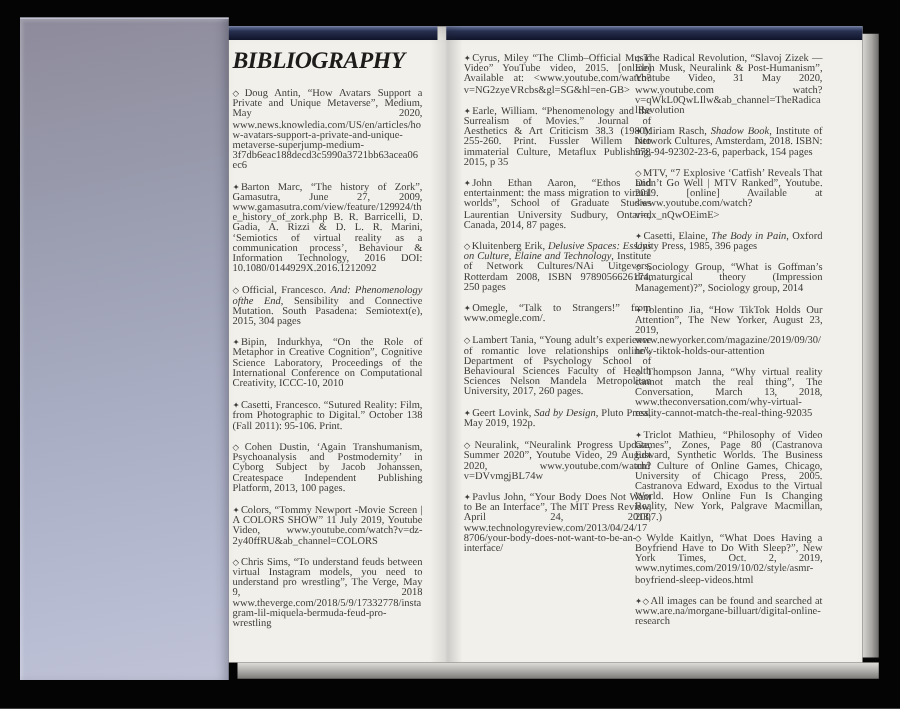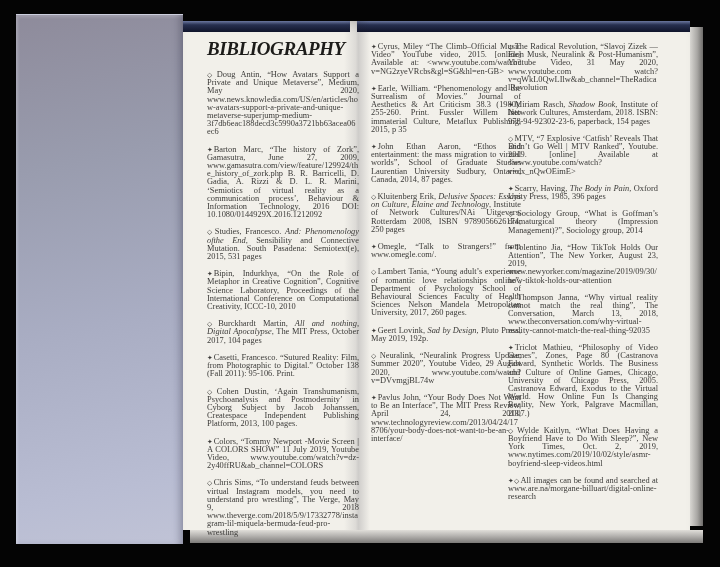--- a/index.html
+++ b/index.html
@@ -40,21 +40,21 @@
   .edge-bottom{
     position:absolute;left:190px;top:530px;width:513px;height:13px;
     background:linear-gradient(#e0ded9 0%,#b5b3b0 45%,#7c7a78 100%);
   }
   
   .col{
     position:absolute;top:43px;width:150px;
     color:#3b3a38;font-size:8.4px;line-height:8.2px;
     text-align:justify;overflow-wrap:anywhere;
   }
-  .col1{left:207px;top:38px;width:152px;}
+  .col1{left:186px;top:38px;width:152px;}
   .col2{left:371px;}
   .col3{left:508px;}
   .title{
     font-style:italic;font-weight:bold;font-size:19px;line-height:21px;
     letter-spacing:-0.4px;color:#1d1c1a;margin:0 0 12px 0;
   }
   .entry{margin:0 0 9px 0;}
   .entry:last-child{margin-bottom:16px;}
   .marker{font-family:"DejaVu Sans",sans-serif;font-size:6.8px;margin-right:1px;}
   .entry i{}
@@ -72,23 +72,22 @@
   <div class="band right"></div>
 
   <div class="gutter"></div>
   <div class="edge-right"></div>
   <div class="edge-bottom"></div>
 
   <div class="col col1">
     <h1 class="title">BIBLIOGRAPHY</h1>
   <p class="entry"><span class="marker">◇</span><span>Doug Antin, “How Avatars Support a Private and Unique Metaverse”, Medium, May 2020, www.news.knowledia.com/US/en/articles/how-avatars-support-a-private-and-unique-metaverse-superjump-medium-3f7db6eac188decd3c5990a3721bb63acea06ec6</span></p>
       <p class="entry"><span class="marker">✦</span><span>Barton Marc, “The history of Zork”, Gamasutra, June 27, 2009, www.gamasutra.com/view/feature/129924/the_history_of_zork.php B. R. Barricelli, D. Gadia, A. Rizzi &amp; D. L. R. Marini, ‘Semiotics of virtual reality as a communication process’, Behaviour &amp; Information Technology, 2016 DOI: 10.1080/0144929X.2016.1212092</span></p>
-      <p class="entry"><span class="marker">◇</span><span>Studies, Francesco. </span><i>And: Phenomenology ofthe End</i><span>, Sensibility and Connective Mutation. South Pasadena: Semiotext(e), 2015, 531 pages</span></p>
+      <p class="entry"><span class="marker">◇</span><span>Official, Francesco. </span><i>And: Phenomenology ofthe End</i><span>, Sensibility and Connective Mutation. South Pasadena: Semiotext(e), 2015, 304 pages</span></p>
       <p class="entry"><span class="marker">✦</span><span>Bipin, Indurkhya, “On the Role of Metaphor in Creative Cognition”, Cognitive Science Laboratory, Proceedings of the International Conference on Computational Creativity, ICCC-10, 2010</span></p>
-      <p class="entry"><span class="marker">◇</span><span>Burckhardt Martin, </span><i>All and nothing, Digital Apocalypse</i><span>, The MIT Press, October 2017, 104 pages</span></p>
       <p class="entry"><span class="marker">✦</span><span>Casetti, Francesco. “Sutured Reality: Film, from Photographic to Digital.” October 138 (Fall 2011): 95-106. Print.</span></p>
       <p class="entry"><span class="marker">◇</span><span>Cohen Dustin, ‘Again Transhumanism, Psychoanalysis and Postmodernity’ in Cyborg Subject by Jacob Johanssen, Createspace Independent Publishing Platform, 2013, 100 pages.</span></p>
       <p class="entry"><span class="marker">✦</span><span>Colors, “Tommy Newport -Movie Screen | A COLORS SHOW” 11 July 2019, Youtube Video, www.youtube.com/watch?v=dz-2y40ffRU&amp;ab_channel=COLORS</span></p>
       <p class="entry"><span class="marker">◇</span><span>Chris Sims, “To understand feuds between virtual Instagram models, you need to understand pro wrestling”, The Verge, May 9, 2018 www.theverge.com/2018/5/9/17332778/instagram-lil-miquela-bermuda-feud-pro-wrestling</span></p>
     </div>
 
   <div class="col col2">
       <p class="entry"><span class="marker">✦</span><span>Cyrus, Miley “The Climb–Official Music Video” YouTube video, 2015. [online] Available at: &lt;www.youtube.com/watch?v=NG2zyeVRcbs&amp;gl=SG&amp;hl=en-GB&gt;</span></p>
       <p class="entry"><span class="marker">✦</span><span>Earle, William. “Phenomenology and the Surrealism of Movies.” Journal of Aesthetics &amp; Art Criticism 38.3 (1980): 255-260. Print. Fussler Willem Into immaterial Culture, Metaflux Publishing, 2015, p 35</span></p>
       <p class="entry"><span class="marker">✦</span><span>John Ethan Aaron, “Ethos and entertainment: the mass migration to virtual worlds”, School of Graduate Studies Laurentian University Sudbury, Ontario, Canada, 2014, 87 pages.</span></p>
@@ -97,21 +96,21 @@
       <p class="entry"><span class="marker">◇</span><span>Lambert Tania, “Young adult’s experience of romantic love relationships online”, Department of Psychology School of Behavioural Sciences Faculty of Health Sciences Nelson Mandela Metropolitan University, 2017, 260 pages.</span></p>
       <p class="entry"><span class="marker">✦</span><span>Geert Lovink, </span><i>Sad by Design</i><span>, Pluto Press, May 2019, 192p.</span></p>
       <p class="entry"><span class="marker">◇</span><span>Neuralink, “Neuralink Progress Update, Summer 2020”, Youtube Video, 29 August 2020, www.youtube.com/watch?v=DVvmgjBL74w</span></p>
       <p class="entry"><span class="marker">✦</span><span>Pavlus John, “Your Body Does Not Want to Be an Interface”, The MIT Press Review, April 24, 2013, www.technologyreview.com/2013/04/24/178706/your-body-does-not-want-to-be-an-interface/</span></p>
     </div>
 
   <div class="col col3">
       <p class="entry"><span class="marker">◇</span><span>The Radical Revolution, “Slavoj Zizek —Elon Musk, Neuralink &amp; Post-Humanism”, Youtube Video, 31 May 2020, www.youtube.com watch?v=qWkL0QwLIlw&amp;ab_channel=TheRadicalRevolution</span></p>
       <p class="entry"><span class="marker">✦</span><span>Miriam Rasch, </span><i>Shadow Book</i><span>, Institute of Network Cultures, Amsterdam, 2018. ISBN: 978-94-92302-23-6, paperback, 154 pages</span></p>
       <p class="entry"><span class="marker">◇</span><span>MTV, “7 Explosive ‘Catfish’ Reveals That Didn’t Go Well | MTV Ranked”, Youtube. 2019. [online] Available at &lt;www.youtube.com/watch?v=dx_nQwOEimE&gt;</span></p>
-      <p class="entry"><span class="marker">✦</span><span>Scarry, Having, </span><i>The Body in Pain</i><span>, Oxford Unity Press, 1985, 396 pages</span></p>
+      <p class="entry"><span class="marker">✦</span><span>Casetti, Elaine, </span><i>The Body in Pain</i><span>, Oxford Unity Press, 1985, 396 pages</span></p>
       <p class="entry"><span class="marker">◇</span><span>Sociology Group, “What is Goffman’s dramaturgical theory (Impression Management)?”, Sociology group, 2014</span></p>
       <p class="entry"><span class="marker">✦</span><span>Tolentino Jia, “How TikTok Holds Our Attention”, The New Yorker, August 23, 2019, www.newyorker.com/magazine/2019/09/30/how-tiktok-holds-our-attention</span></p>
       <p class="entry"><span class="marker">◇</span><span>Thompson Janna, “Why virtual reality cannot match the real thing”, The Conversation, March 13, 2018, www.theconversation.com/why-virtual-reality-cannot-match-the-real-thing-92035</span></p>
       <p class="entry"><span class="marker">✦</span><span>Triclot Mathieu, “Philosophy of Video Games”, Zones, Page 80 (Castranova Edward, Synthetic Worlds. The Business and Culture of Online Games, Chicago, University of Chicago Press, 2005. Castranova Edward, Exodus to the Virtual World. How Online Fun Is Changing Reality, New York, Palgrave Macmillan, 2007.)</span></p>
       <p class="entry"><span class="marker">◇</span><span>Wylde Kaitlyn, “What Does Having a Boyfriend Have to Do With Sleep?”, New York Times, Oct. 2, 2019, www.nytimes.com/2019/10/02/style/asmr-boyfriend-sleep-videos.html</span></p>
       <p class="entry"><span class="marker">✦◇</span><span>All images can be found and searched at www.are.na/morgane-billuart/digital-online-research</span></p>
     </div>
 
 </div>
 

